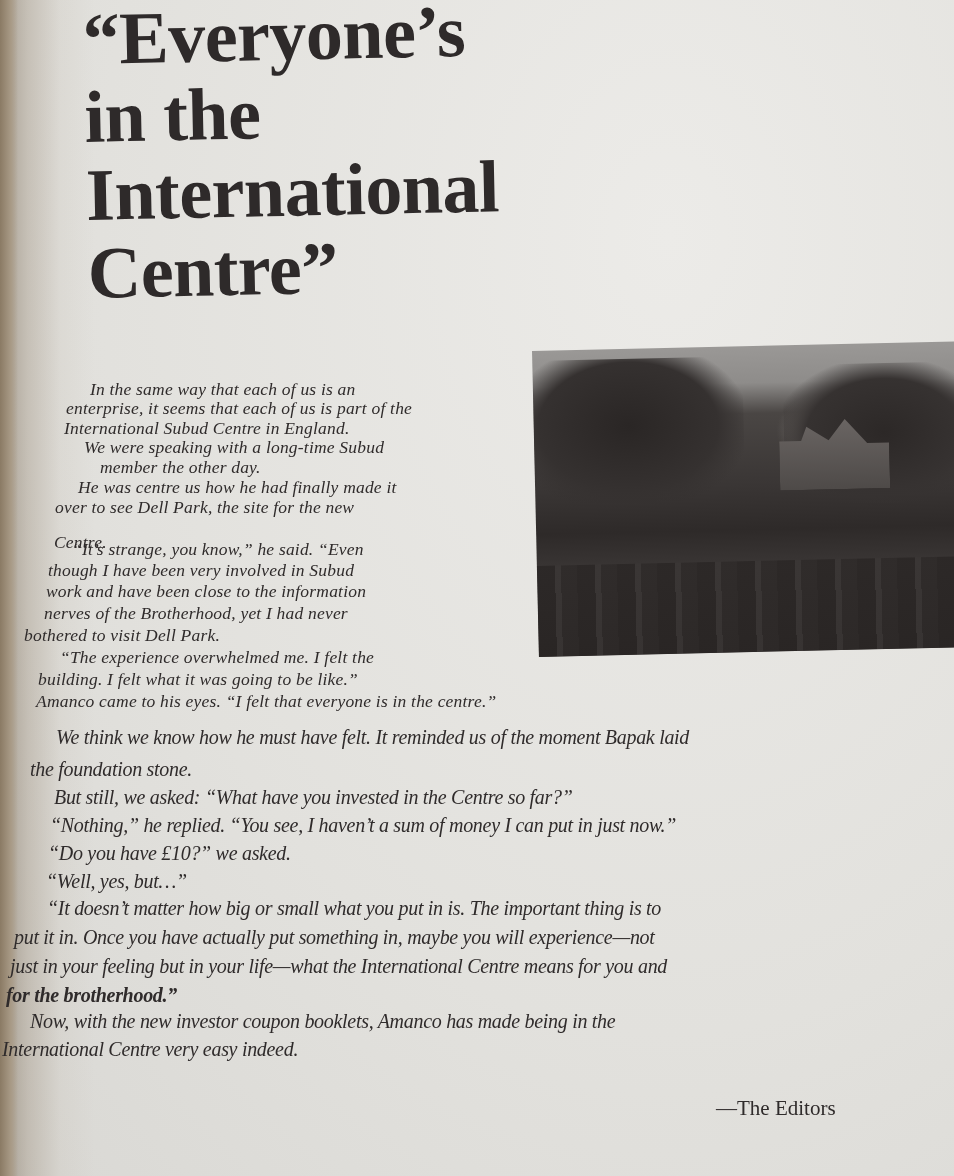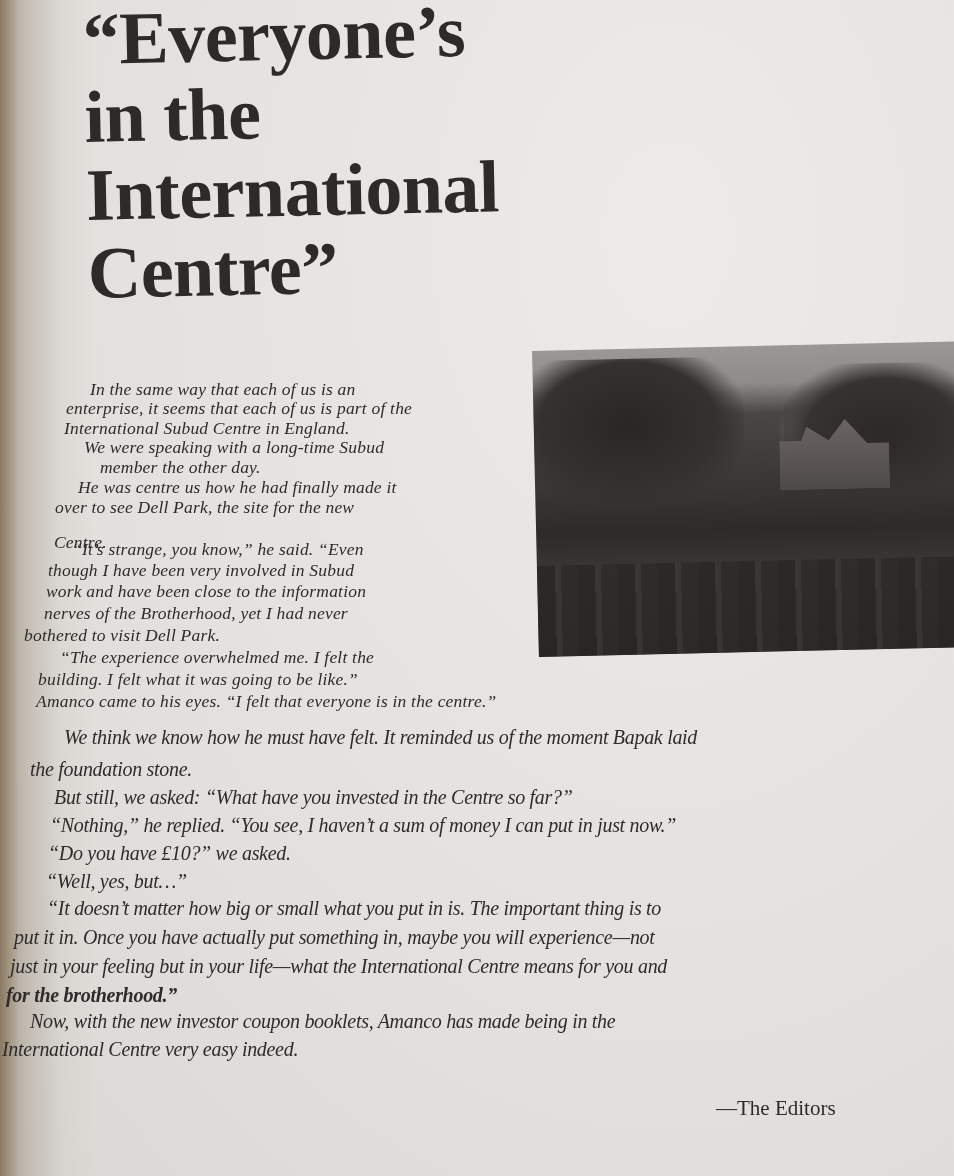--- a/index.html
+++ b/index.html
@@ -98,21 +98,21 @@
     <div class="line" style="left:48px; top:561px;">though I have been very involved in Subud</div>
     <div class="line" style="left:46px; top:582px;font-family:Liberation Serif, serif;">work and have been close to the information</div>
     <div class="line" style="left:44px; top:604px;">nerves of the Brotherhood, yet I had never</div>
     <div class="line" style="left:24px; top:626px;">bothered to visit Dell Park.</div>
     <div class="line" style="left:60px; top:648px;">“The experience overwhelmed me. I felt the</div>
     <div class="line" style="left:38px; top:670px;">building. I felt what it was going to be like.”</div>
     <div class="line" style="left:36px; top:692px;">Amanco came to his eyes. “I felt that everyone is in the centre.”</div>
   </div>
 
   <div class="body-text col2">
-    <div class="line" style="left:64px; top:724px;">We think we know how he must have felt. It reminded us of the moment Bapak laid</div>
+    <div class="line" style="left:56px; top:724px;">We think we know how he must have felt. It reminded us of the moment Bapak laid</div>
     <div class="line" style="left:30px; top:756px;">the foundation stone.</div>
     <div class="line" style="left:54px; top:784px;">But still, we asked: “What have you invested in the Centre so far?”</div>
     <div class="line" style="left:50px; top:812px;">“Nothing,” he replied. “You see, I haven’t a sum of money I can put in just now.”</div>
     <div class="line" style="left:48px; top:840px;">“Do you have £10?” we asked.</div>
     <div class="line" style="left:46px; top:868px;">“Well, yes, but…”</div>
     <div class="line" style="left:40px; top:895px;margin-left:7px;">“It doesn’t matter how big or small what you put in is. The important thing is to</div>
     <div class="line" style="left:14px; top:924px;">put it in. Once you have actually put something in, maybe you will experience—not</div>
     <div class="line" style="left:10px; top:953px;">just in your feeling but in your life—what the International Centre means for you and</div>
     <div class="line" style="left:6px; top:982px;font-weight:bold;">for the brotherhood.”</div>
     <div class="line" style="left:30px; top:1008px;">Now, with the new investor coupon booklets, Amanco has made being in the</div>

